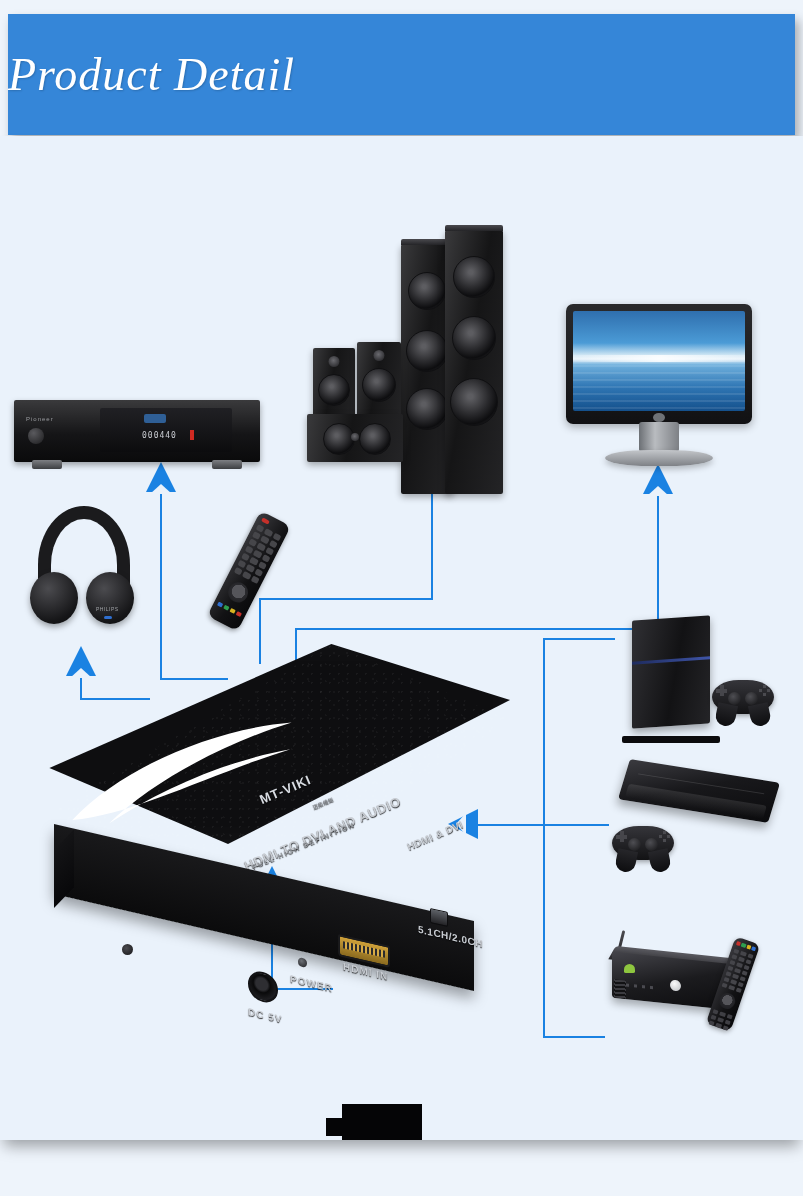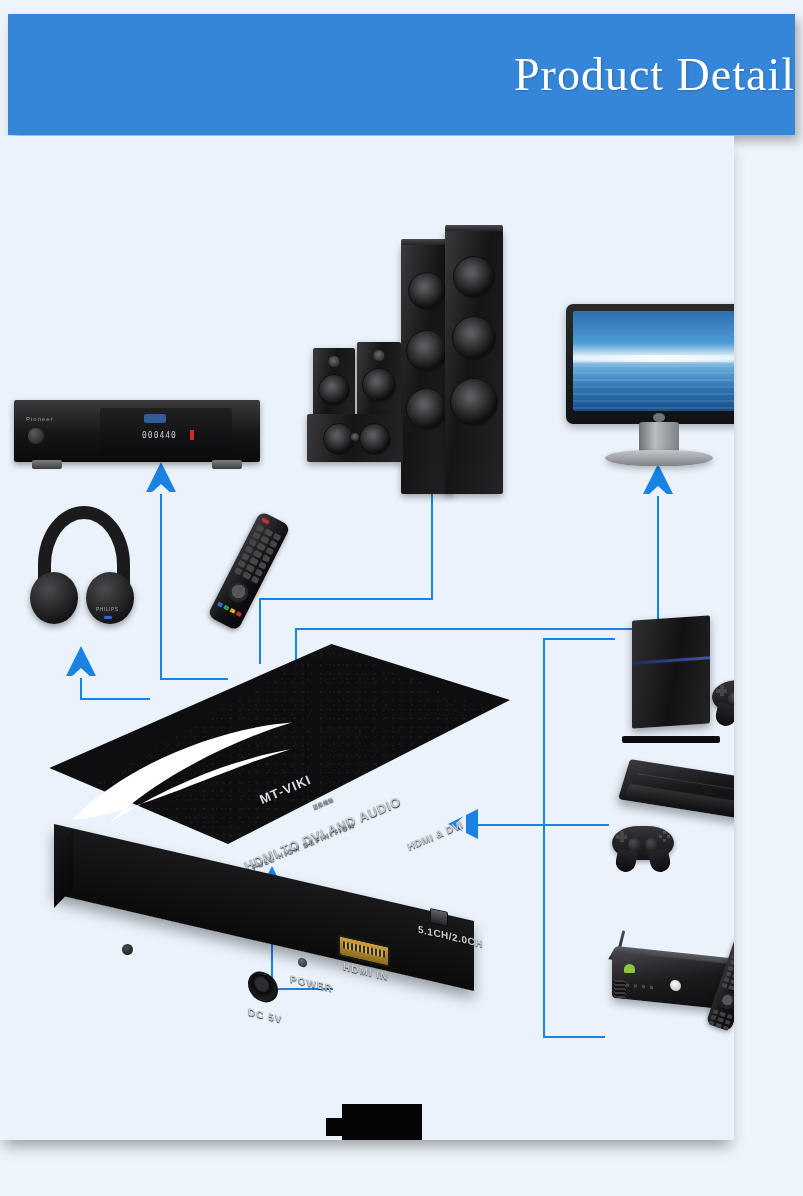--- a/index.html
+++ b/index.html
@@ -23,35 +23,36 @@
   .banner {
     position: absolute;
     left: 8px;
     top: 14px;
     width: 787px;
     height: 121px;
     background: #3586d8;
     box-shadow: 4px 6px 10px rgba(0,0,0,0.30);
     display: flex;
     align-items: center;
-    justify-content: flex-end;
+    justify-content: flex-start;
+    font-style: italic;
   }
   .banner-title {
     color: #ffffff;
     font-family: "Liberation Serif", "DejaVu Serif", serif;
     font-size: 46px;
     letter-spacing: 1px;
     text-shadow: 1px 1px 2px rgba(0,0,0,0.18);
   }
 
   .stage {
     position: absolute;
     left: 0;
     top: 136px;
-    width: 734px;
+    width: 803px;
     height: 1004px;
     background: #eaf2fb;
     box-shadow: 0 10px 14px -4px rgba(0,0,0,0.35);
     overflow: hidden;
   }
 
   
   .wire {
     position: absolute;
     background: #1a82e2;

